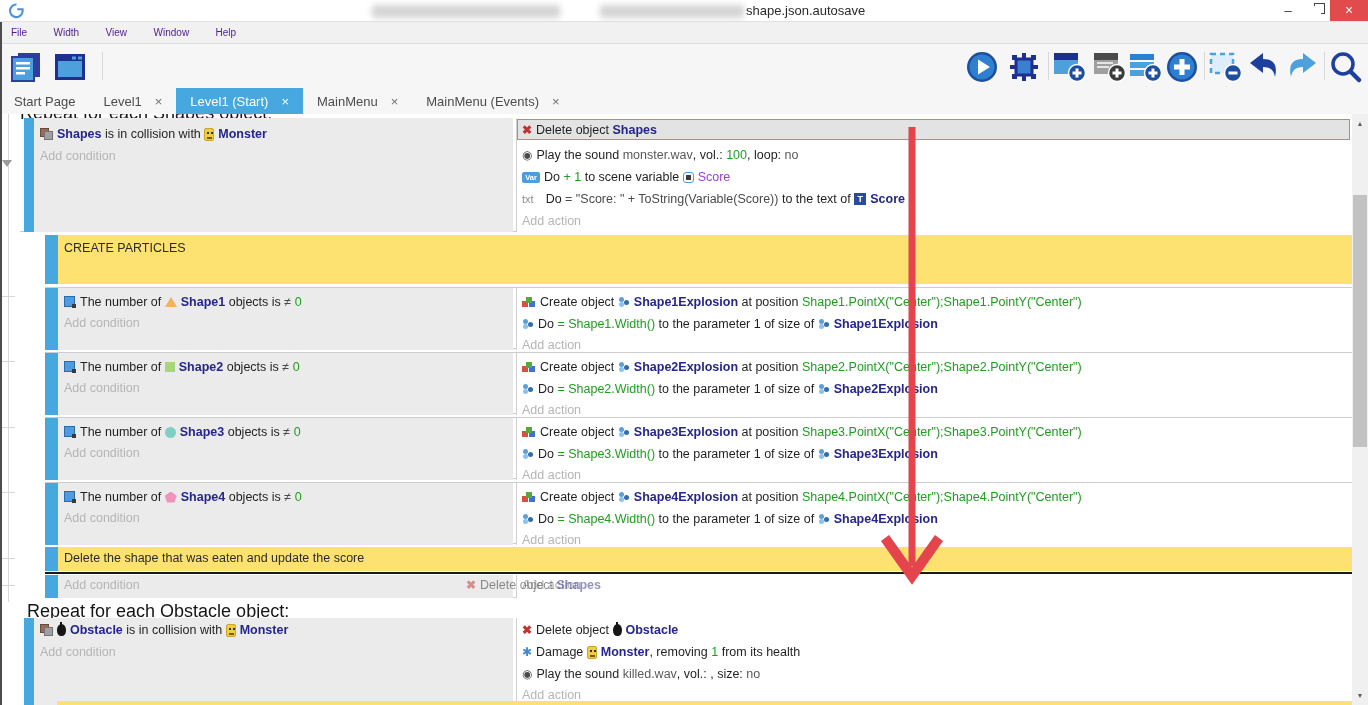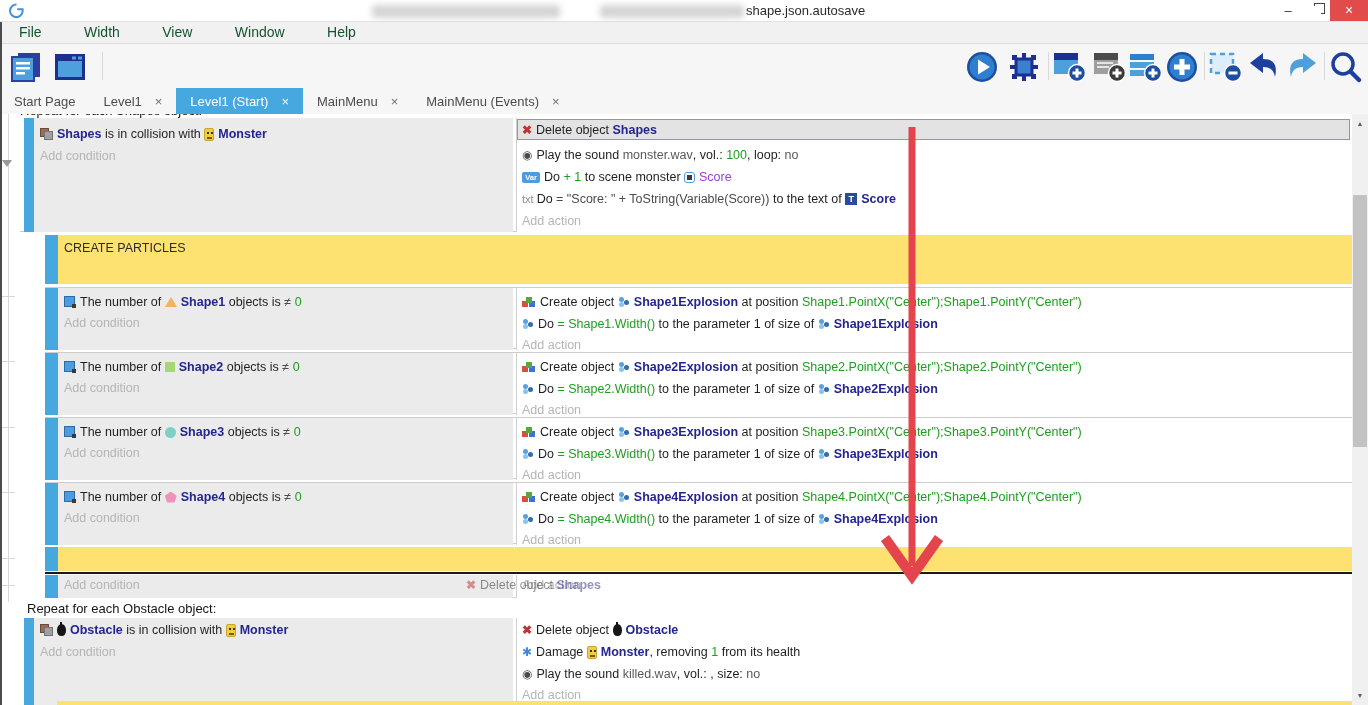--- a/index.html
+++ b/index.html
@@ -10,56 +10,56 @@
 .blur-blob{position:absolute;top:5px;height:13px;background:#c6c6c6;filter:blur(3px);opacity:.75;border-radius:2px}
 .title-text{position:absolute;top:3px;font-size:13px;color:#2a2a2a;white-space:nowrap}
 .winbtn{position:absolute;top:0;height:21px;text-align:center;line-height:21px;font-size:13px;color:#333}
 .btn-min{left:1274px;width:28px}
 .btn-restore{left:1302px;width:28px}
 .restore-glyph{display:inline-block;width:9px;height:9px;border:1px solid #444;position:relative;background:#fff;margin-top:6px}
 .restore-glyph::before{content:"";position:absolute;left:1px;top:-4px;width:9px;height:9px;border:1px solid #444;background:transparent}
 .restore-glyph::after{content:"";position:absolute;left:-1px;top:-1px;width:9px;height:9px;background:#fff}
 .btn-close{left:1330px;width:38px;background:#e14b4b;color:#fff;font-size:14px}
 .menubar{position:absolute;left:0;top:22px;width:1368px;height:22px;background:#f1f1f1;border-bottom:1px solid #dcdcdc}
-.menubar span{display:inline-block;padding:0 19px;font-size:14px;line-height:21px;color:#14532d}
+.menubar span{display:inline-block;padding:0 11px;font-size:10px;line-height:21px;color:#4c1d95}
 .leftedge{position:absolute;left:0;top:22px;width:2px;height:683px;background:#4c4c4c;z-index:50}
 
 .toolbar{position:absolute;left:0;top:44px;width:1368px;height:44px;background:#f6f6f6}
 .tbtn{position:absolute;top:5px;width:36px;height:36px;display:flex;align-items:center;justify-content:center}
 .tsep{position:absolute;top:8px;width:1px;height:28px;background:#d8d8d8}
 
 .tabbar{position:absolute;left:0;top:88px;width:1368px;height:26px;background:#f6f6f6;display:flex}
 .tab{display:flex;align-items:center;padding:0 14px;font-size:13px;color:#4c4c4c;white-space:nowrap}
 .tab .x{margin-left:13px;font-size:13px;color:#6e6e6e}
 .tab.active{background:#47a8e0;color:#fff}
 .tab.active .x{color:#fff}
 
 .events{position:absolute;left:0;top:114px;width:1352px;height:591px;background:#fff;overflow:hidden}
 .abs{position:absolute}
 .line{position:absolute;display:flex;align-items:center;height:16px;font-size:12.5px;color:#1f1f1f;white-space:nowrap}
 .line span{white-space:pre}
-.hdr{position:absolute;font-size:13px;color:#151515;white-space:nowrap}
+.hdr{position:absolute;font-size:18px;color:#151515;white-space:nowrap}
 .obj{font-weight:bold;color:#25258f}
 .ex{color:#1e9e1e}
 .pm{color:#595959}
 .dk{color:#4a4a4a}
 .pp{color:#9b3fd1}
 .addc{position:absolute;color:#b5b5b5;font-size:12.5px;white-space:nowrap}
 .bar{position:absolute;background:#47a8e0}
 .condbg{position:absolute;background:#ebebeb}
 .actarea{position:absolute;background:#fff;border-left:1px solid #d0d0d0}
 .comment{position:absolute}
 .comment .yellow{position:absolute;background:#fde272;left:13px;top:0;right:0;bottom:0}
 .ctext{position:absolute;font-size:12.5px;color:#2b2b2b;white-space:nowrap;z-index:2}
 
 .ic{display:inline-block;position:relative;flex:none;margin-right:4px}
 .x-ic{color:#c03330;font-weight:bold;font-size:12px;margin-right:4px;flex:none}
 .snd-ic{color:#4a4a4a;font-size:12px;margin-right:4px;flex:none;line-height:12px}
 .dmg-ic{color:#4286d6;font-size:12px;margin-right:4px;flex:none}
-.txt-ic{color:#8f8f8f;font-size:11px;margin-right:3px;flex:none}
+.txt-ic{color:#8f8f8f;font-size:11px;margin-right:12px;flex:none}
 .var-ic{width:18px;height:11px;background:#4d9be0;border-radius:2px;color:#fff;font-size:7.5px;font-weight:bold;text-align:center;line-height:11px}
 .svar-ic{width:11px;height:11px;border:1px solid #4d9be0;border-radius:3px;background:#fff}
 .svar-ic::after{content:"";position:absolute;left:2px;top:2px;width:5px;height:5px;background:#3c3c3c}
 .tobj-ic{width:12px;height:12px;background:#2b4b9b;color:#fff;font-size:9px;font-weight:bold;text-align:center;line-height:12px}
 .col-ic{width:13px;height:12px}
 .col-ic::before{content:"";position:absolute;left:0;top:0;width:7px;height:7px;background:#9a6a5a;border:1px solid #6c4a3c}
 .col-ic::after{content:"";position:absolute;right:0;bottom:0;width:7px;height:7px;background:#a0a0a0;border:1px solid #737373}
 .cnt-ic{width:12px;height:12px}
 .cnt-ic::before{content:"";position:absolute;left:0;top:0;width:9px;height:9px;background:#4d9be0;border:1px solid #2b6ba8}
 .cnt-ic::after{content:"";position:absolute;right:0;bottom:0;width:4px;height:4px;background:#3a3a3a}
@@ -283,21 +283,21 @@
         <span class="pm">monster.wav</span>
         <span>, vol.: </span>
         <span class="ex">100</span>
         <span>, loop: </span>
         <span class="pm">no</span>
       </div>
       <div class="line" style="left:5px;top:51px">
         <span class="ic var-ic">Var</span>
         <span>Do </span>
         <span class="ex">+ 1</span>
-        <span> to scene monster </span>
+        <span> to scene variable </span>
         <span class="ic svar-ic"></span>
         <span class="pp">Score</span>
       </div>
       <div class="line" style="left:5px;top:73px">
         <span class="txt-ic">txt</span>
         <span>Do </span>
         <span class="dk">= "Score: " + ToString(Variable(Score))</span>
         <span> to the text of </span>
         <span class="ic tobj-ic">T</span>
         <span class="obj">Score</span>
@@ -444,20 +444,21 @@
         <span class="ic par-ic"></span>
         <span class="obj">Shape4Explosion</span>
       </div>
       <div class="addc" style="left:5px;top:50px">Add action</div>
     </div>
   </div>
 
   <div class="comment" style="left:45px;top:433px;width:1307px;height:24px">
     <div class="bar" style="left:0;top:0;width:13px;height:24px"></div>
     <div class="yellow"></div>
+    <div class="ctext" style="left:19px;top:4px">Delete the shape that was eaten and update the score</div>
   </div>
 
   <div class="dropline" style="left:45px;top:458px;width:1307px;height:2px"></div>
 
   <div class="abs" style="left:45px;top:461px;width:1307px;height:23px;border-bottom:1px solid #d4d4d4">
     <div class="bar" style="left:0;top:0;width:13px;height:23px"></div>
     <div class="condbg" style="left:13px;top:0;width:455px;height:23px"></div>
     <div class="addc" style="left:19px;top:3px">Add condition</div>
     <div class="actarea" style="left:471px;top:0;width:836px;height:23px">
       <div class="addc" style="left:5px;top:3px">Add action</div>

